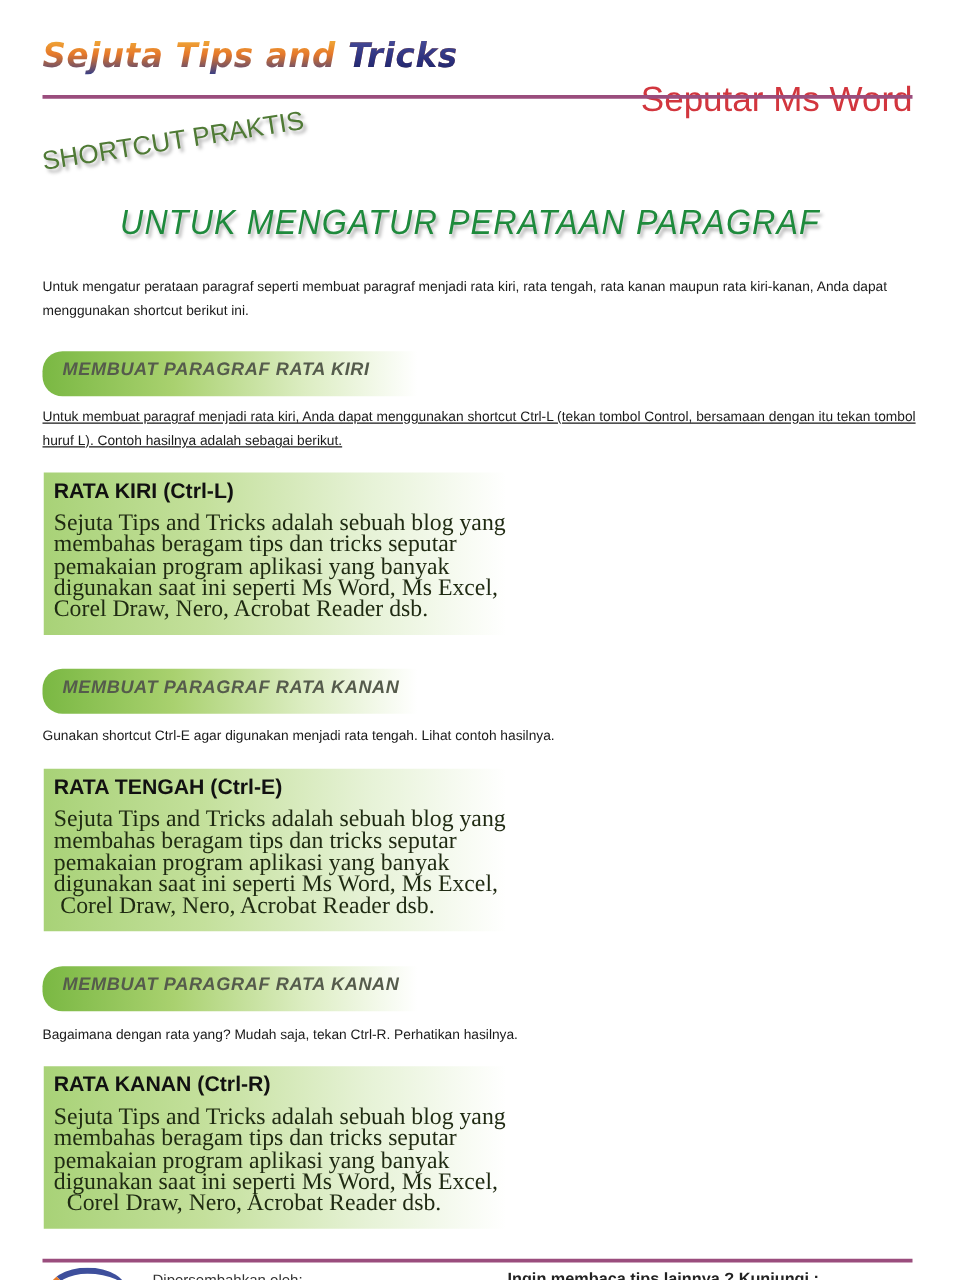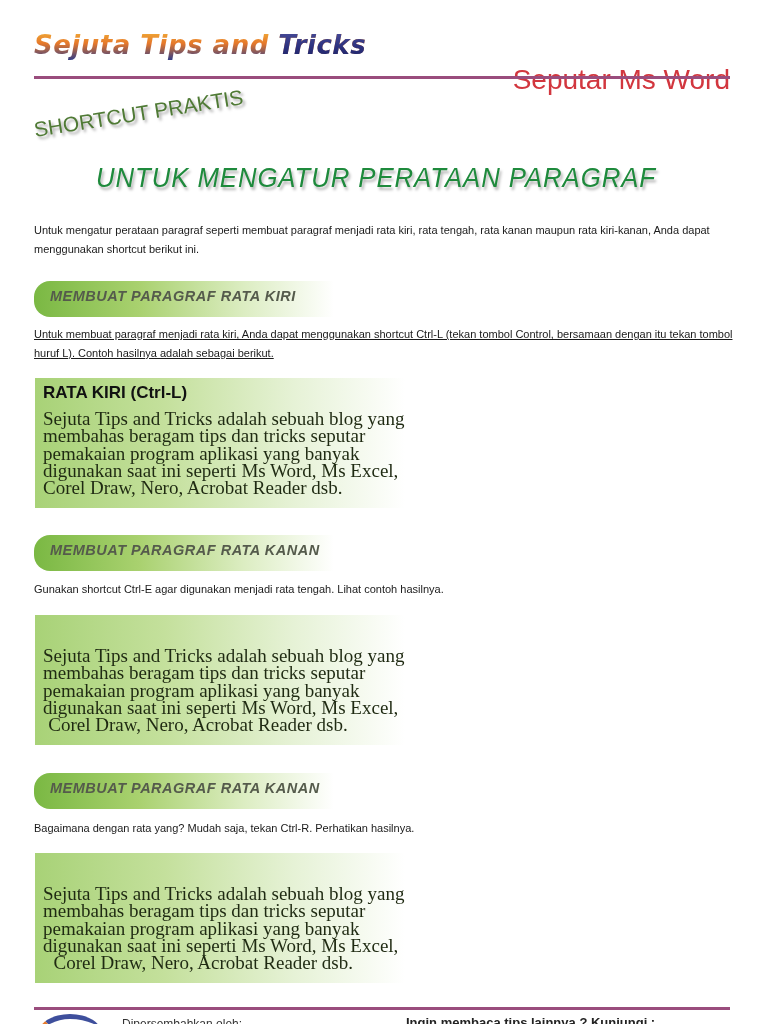--- a/index.html
+++ b/index.html
@@ -103,34 +103,36 @@
     <div>digunakan saat ini seperti Ms Word, Ms Excel,</div>
     <div>Corel Draw, Nero, Acrobat Reader dsb.</div>
   </div>
 </div>
 
 <div class="abs sec-head" style="top:535px;">
   <span>MEMBUAT PARAGRAF RATA KANAN</span>
 </div>
 <div class="abs para" style="top:580px;">Gunakan shortcut Ctrl-E agar digunakan menjadi rata tengah. Lihat contoh hasilnya.</div>
 <div class="abs demo center" style="top:615px;">
+  <div class="dtitle">RATA TENGAH (Ctrl-E)</div>
   <div class="dbody">
     <div>Sejuta Tips and Tricks adalah sebuah blog yang</div>
     <div>membahas beragam tips dan tricks seputar</div>
     <div>pemakaian program aplikasi yang banyak</div>
     <div>digunakan saat ini seperti Ms Word, Ms Excel,</div>
     <div>Corel Draw, Nero, Acrobat Reader dsb.</div>
   </div>
 </div>
 
 <div class="abs sec-head" style="top:773px;">
   <span>MEMBUAT PARAGRAF RATA KANAN</span>
 </div>
 <div class="abs para" style="top:819px;">Bagaimana dengan rata yang? Mudah saja, tekan Ctrl-R. Perhatikan hasilnya.</div>
 <div class="abs demo right" style="top:853px;">
+  <div class="dtitle">RATA KANAN (Ctrl-R)</div>
   <div class="dbody">
     <div>Sejuta Tips and Tricks adalah sebuah blog yang</div>
     <div>membahas beragam tips dan tricks seputar</div>
     <div>pemakaian program aplikasi yang banyak</div>
     <div>digunakan saat ini seperti Ms Word, Ms Excel,</div>
     <div>Corel Draw, Nero, Acrobat Reader dsb.</div>
   </div>
 </div>
 
 <div class="abs footer-rule"></div>

